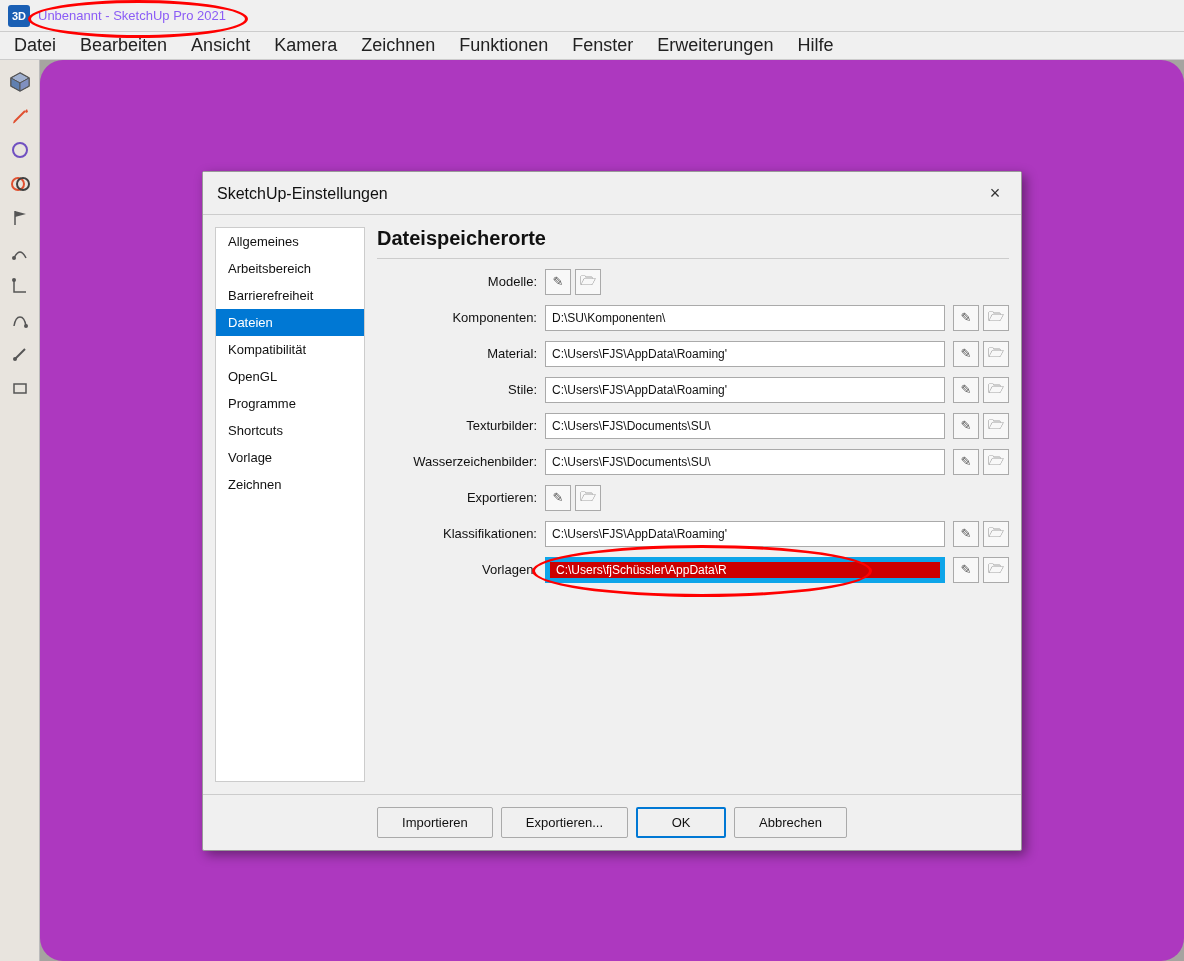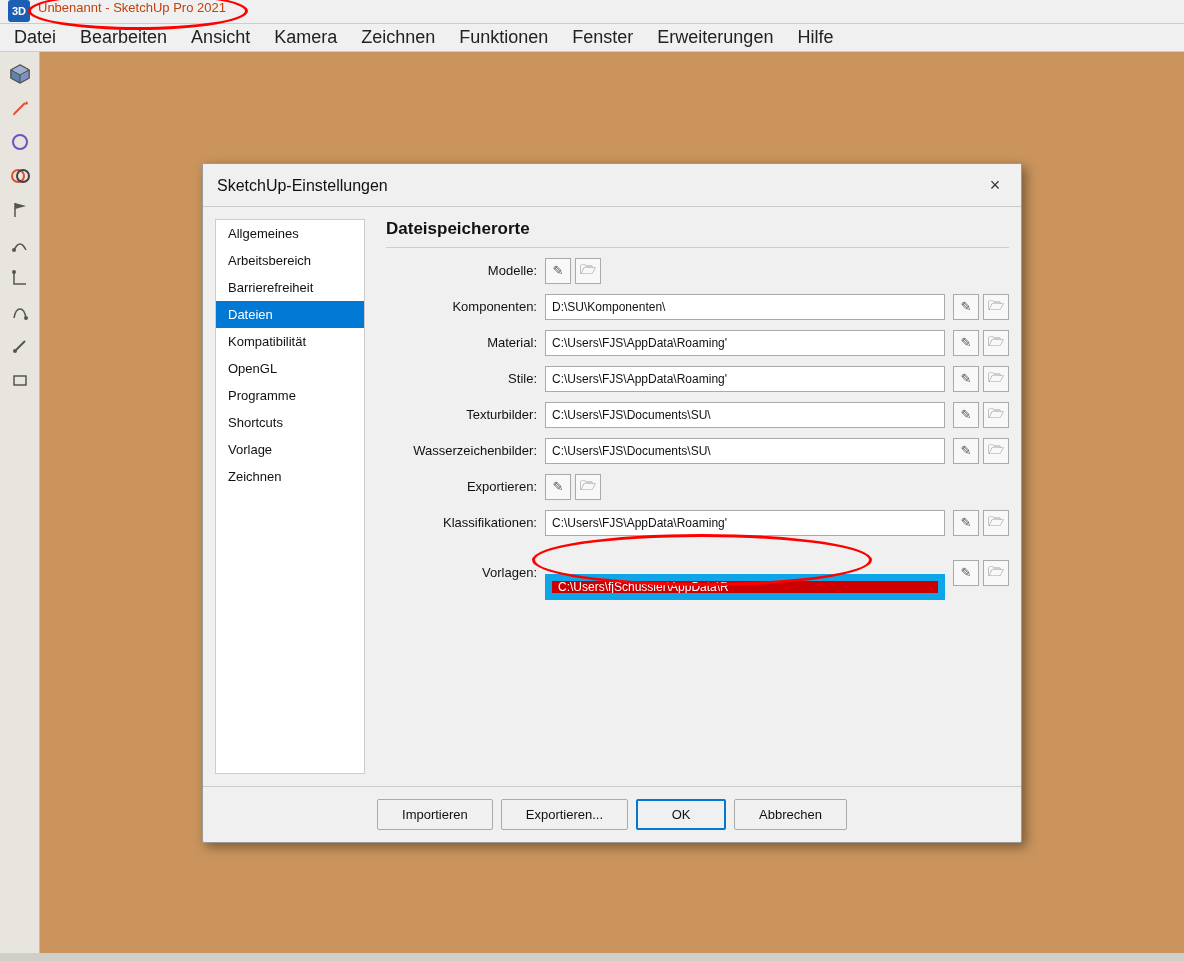--- a/index.html
+++ b/index.html
@@ -9,42 +9,43 @@
       background: #d0cec8;
       width: 1184px;
       height: 961px;
       overflow: hidden;
       position: relative;
     }
 
     
     .titlebar {
       background: #f0f0f0;
-      height: 24px;
-      display: flex;
+      height: 32px;
+      display: flex;
+      align-items: center;
       padding: 0 8px;
       border-bottom: 1px solid #ccc;
       position: relative;
     }
     .titlebar-logo {
       width: 22px;
       height: 22px;
       background: #1a5fb4;
       border-radius: 3px;
       margin-right: 8px;
       display: flex;
       align-items: center;
       justify-content: center;
       color: white;
       font-weight: bold;
       font-size: 11px;
     }
     .titlebar-text {
       font-size: 13px;
-      color: #c2410c;
+      color: #8b5cf6;
       position: relative;
     }
     .titlebar-circle {
       position: absolute;
       top: -8px;
       left: -10px;
       width: 220px;
       height: 38px;
       border: 3px solid red;
       border-radius: 50%;
@@ -92,22 +93,23 @@
       display: flex;
       align-items: center;
       justify-content: center;
       cursor: pointer;
       border-radius: 3px;
     }
 
     
     .content-area {
       flex: 1;
-      background: #fdba74;
+      background: #d946ef;
       position: relative;
+      border-radius: 23px;
     }
 
     
     .modal-overlay {
       position: absolute;
       top: 0; left: 0; right: 0; bottom: 0;
       background: rgba(0,0,0,0.2);
       display: flex;
       align-items: center;
       justify-content: center;
@@ -183,27 +185,26 @@
     }
 
     
     .dialog-content {
       flex: 1;
       display: flex;
       flex-direction: column;
     }
 
     .section-title {
-      font-size: 17px;
+      font-size: 20px;
       font-weight: bold;
       color: #111;
       margin-bottom: 10px;
       padding-bottom: 8px;
       border-bottom: 1px solid #ccc;
-      margin-left: 9px;
     }
 
     .fields-grid {
       display: flex;
       flex-direction: column;
       gap: 10px;
     }
 
     .field-row {
       display: flex;
@@ -222,22 +223,21 @@
       border: 1px solid #aaa;
       padding: 4px 6px;
       font-size: 12px;
       background: white;
       color: #111;
       height: 26px;
     }
     .field-input.highlighted {
       background: #cc0000;
       color: white;
-      border: 7px solid #0ea5e9;
-      margin-top: 28px;
+      border: 5px solid #0ea5e9;
     }
     .field-actions {
       display: flex;
       gap: 4px;
       flex-shrink: 0;
     }
     .field-btn {
       width: 26px;
       height: 26px;
       border: 1px solid #aaa;

